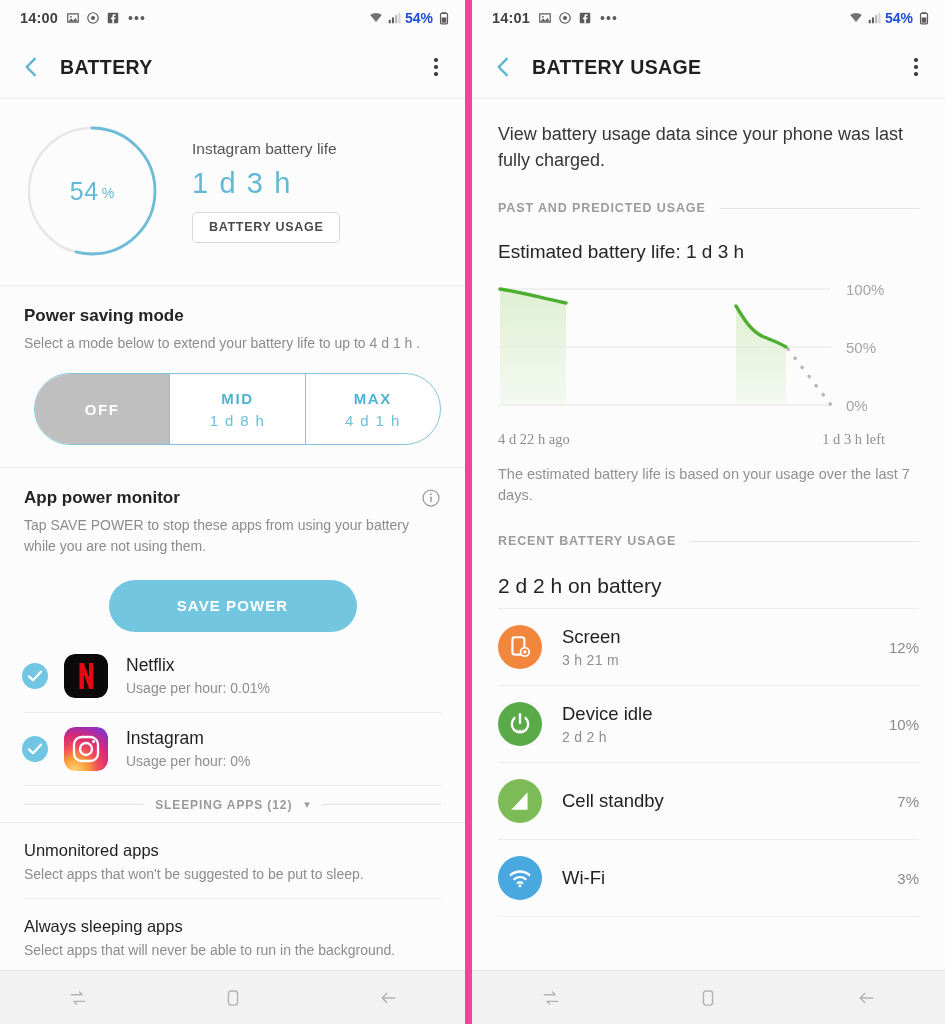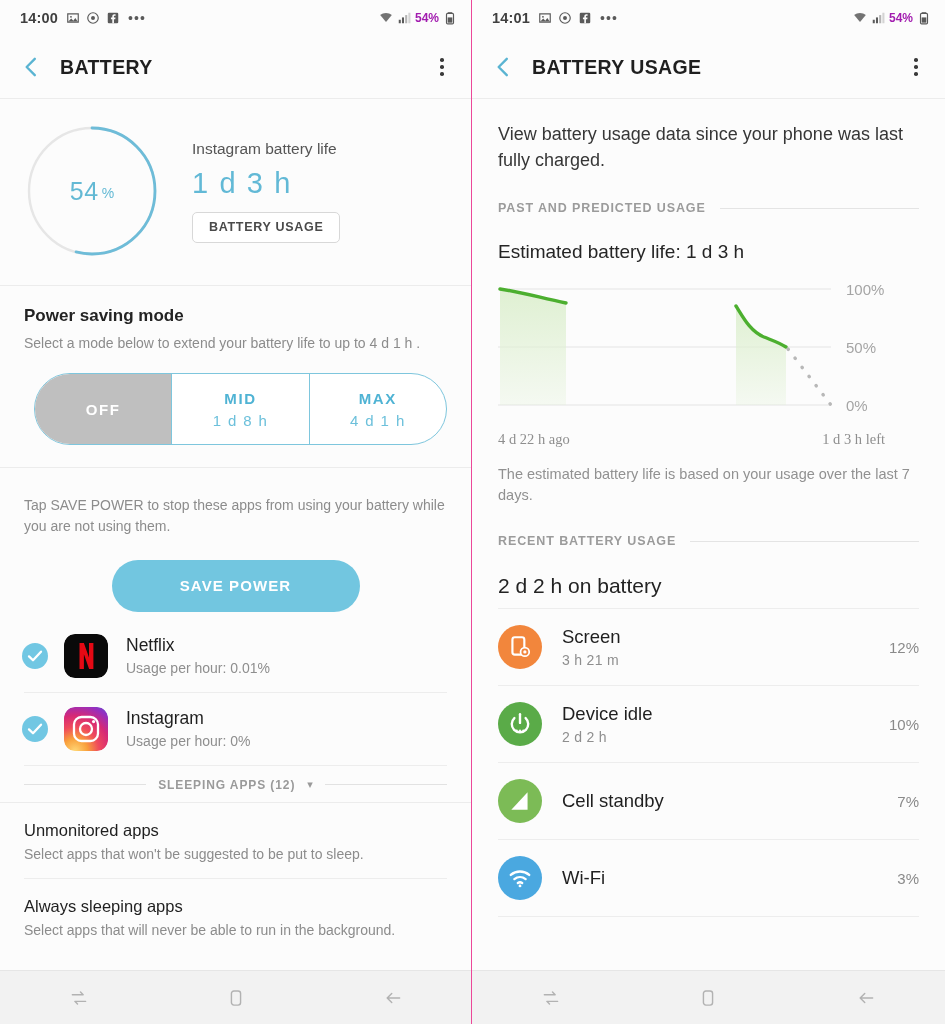--- a/index.html
+++ b/index.html
@@ -5,32 +5,32 @@
   * { margin:0; padding:0; box-sizing:border-box; }
   html,body { width:945px; height:1024px; }
   body {
     font-family:"Liberation Sans", sans-serif;
     background:#ffffff;
     color:#303030;
     overflow:hidden;
   }
   .screens { display:flex; width:945px; height:1024px; }
   .screen { position:relative; height:1024px; background:#fcfcfc; overflow:hidden; }
-  .screen.left { width:472px; border-right:1px solid #ec4899; }
+  .screen.left { width:472px; border-right:7px solid #ec4899; }
   .screen.right { width:473px; }
 
   
   .statusbar {
     height:36px; display:flex; align-items:center;
     padding:0 14px 0 20px; background:#fcfcfc;
   }
   .sb-time { font-size:14.5px; font-weight:600; color:#404040; letter-spacing:.2px; }
   .sb-icons-left { display:flex; align-items:center; gap:6px; margin-left:8px; }
   .sb-right { margin-left:auto; display:flex; align-items:center; gap:4px; }
-  .sb-batt-txt { font-size:12px; font-weight:700; color:#a21caf; }
+  .sb-batt-txt { font-size:14px; font-weight:700; color:#1d4ed8; }
   .mini { width:14px; height:14px; display:block; fill:#5a5a5a; }
   .dots3 { font-size:14px; color:#5a5a5a; letter-spacing:1px; margin-left:2px; }
 
   
   .appbar { height:62px; display:flex; align-items:center; padding:0 18px 0 18px; background:#fcfcfc; }
   .back-ic { width:26px; height:26px; flex:none; cursor:pointer; }
   .back-ic svg { display:block; }
   .appbar-title {
     font-size:19.5px; font-weight:700; letter-spacing:.4px;
     color:#1f1f1f; margin-left:16px;
@@ -232,20 +232,30 @@
       <div class="seg-item">
         <span class="s1">MAX</span>
         <span class="s2">4 d 1 h</span>
       </div>
     </div>
 
     <div style="height:22px"></div>
     <div class="hairline"></div>
 
     <div class="sec">
+      <div class="sec-head-row">
+        <span class="sec-title">App power monitor</span>
+        <span class="info-ic">
+          <svg viewBox="0 0 24 24" width="20" height="20">
+              <circle cx="12" cy="12" r="9.6" fill="none" stroke="#9a9a9a" stroke-width="1.5"></circle>
+              <circle cx="12" cy="7.4" r="1.1" fill="#9a9a9a"></circle>
+              <rect x="11.1" y="10.2" width="1.8" height="7" rx=".9" fill="#9a9a9a"></rect>
+            </svg>
+        </span>
+      </div>
       <div class="sec-sub">Tap SAVE POWER to stop these apps from using your battery while you are not using them.</div>
     </div>
 
     <button class="save-btn">SAVE POWER</button>
 
     <div style="height:8px"></div>
 
     <div class="app-row">
       <span class="chk">
         <svg viewBox="0 0 26 26" width="26" height="26">

